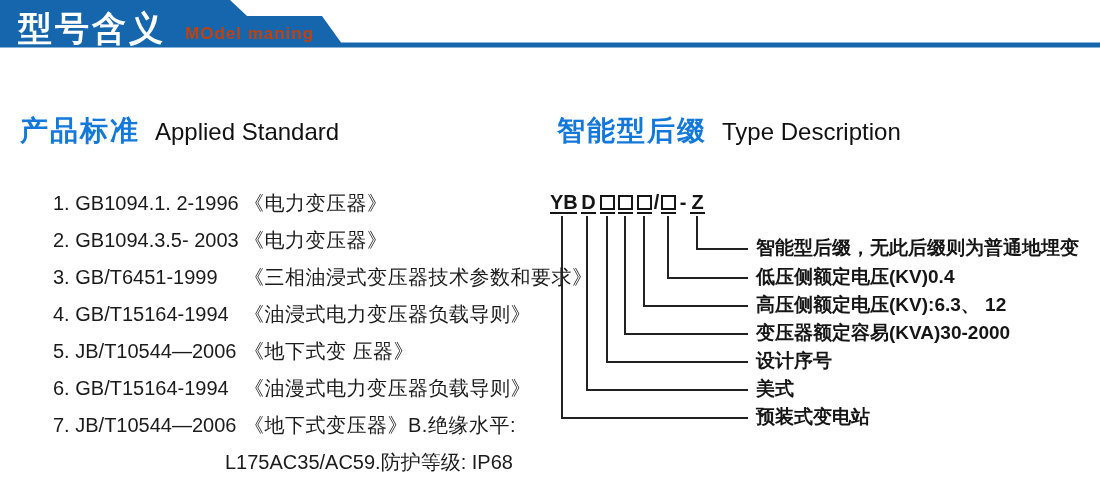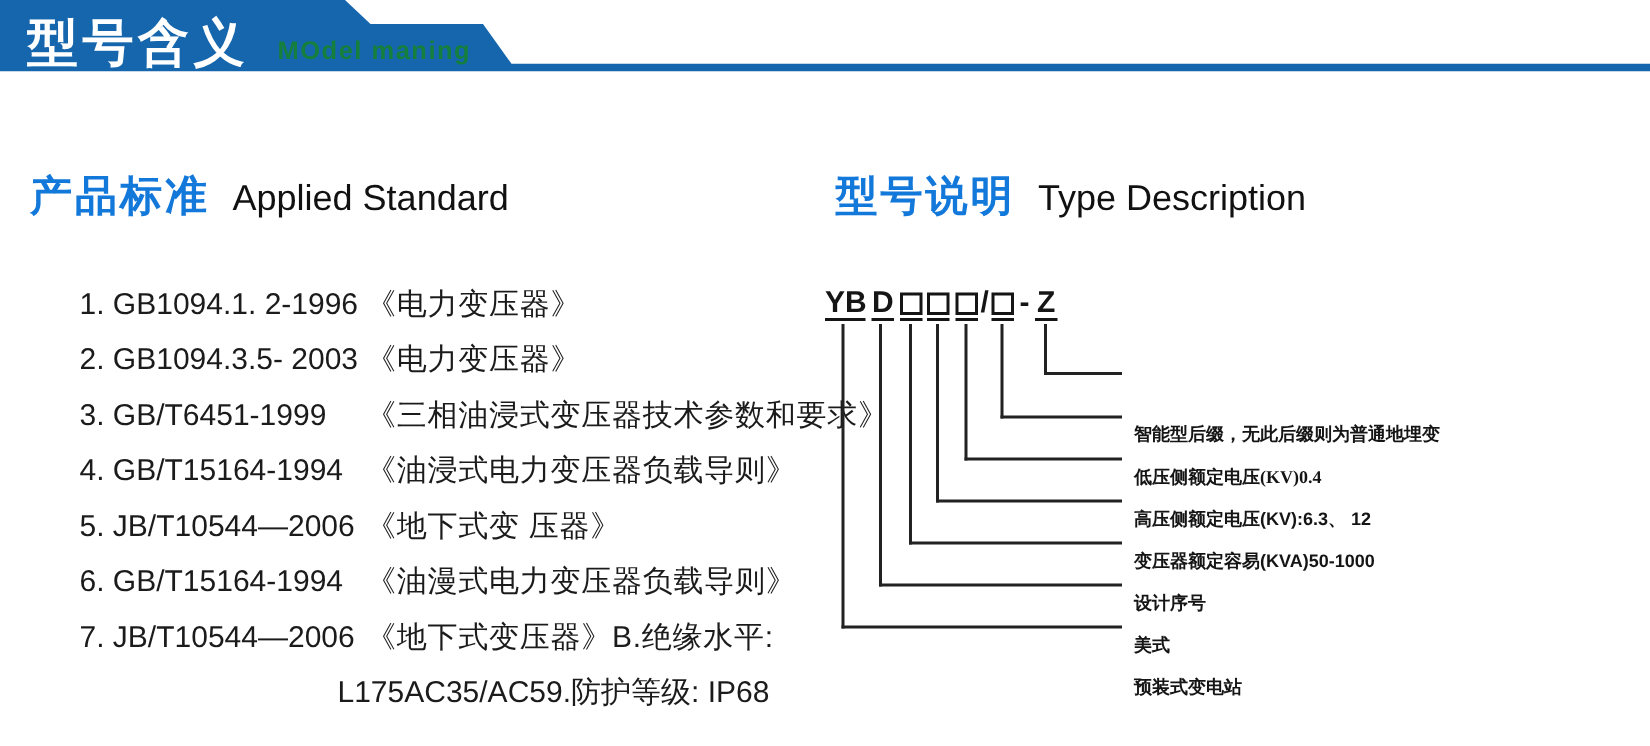--- a/index.html
+++ b/index.html
@@ -21,21 +21,21 @@
     position:absolute;left:0;top:0;width:1100px;height:48px;
     background:var(--header-blue);
     clip-path:polygon(0 0,230px 0,247px 16px,322px 16px,341px 42.5px,1100px 42.5px,1100px 47.5px,0 47.5px);
   }
   .banner-title-cn{
     position:absolute;left:18px;top:6px;
     font-size:34px;font-weight:bold;color:#fff;letter-spacing:3px;
   }
   .banner-title-en{
     position:absolute;left:185px;top:24px;
-    font-size:17px;font-weight:bold;color:#15803d;letter-spacing:1px;
+    font-size:17px;font-weight:bold;color:#c2410c;letter-spacing:1px;
   }
   
   .sec-heading{position:absolute;display:flex;align-items:baseline;gap:15px;}
   .sec-heading .cn{font-size:28px;font-weight:bold;color:var(--heading-blue);letter-spacing:2px;}
   .sec-heading .en{font-size:24px;color:#111;}
   .heading-left{left:20px;top:112px;}
   .heading-right{left:557px;top:112px;}
   
   .std-list{position:absolute;left:17px;top:185px;width:540px;font-size:20px;}
   .std-row{display:flex;height:37px;line-height:37px;white-space:nowrap;margin-left:36px;}
@@ -63,40 +63,40 @@
   
   .conn{position:absolute;border-left:2px solid #222;border-bottom:2px solid #222;}
   .c1{left:561px;top:216px;width:185px;height:201px;}
   .c2{left:586px;top:216px;width:160px;height:173px;}
   .c3{left:606px;top:216px;width:140px;height:145px;}
   .c4{left:624px;top:216px;width:122px;height:117px;}
   .c5{left:643px;top:216px;width:103px;height:89px;}
   .c6{left:667px;top:216px;width:79px;height:61px;}
   .c7{left:696px;top:216px;width:50px;height:32px;}
   
-  .diag-label{position:absolute;left:756px;font-size:12px;font-weight:bold;line-height:24px;white-space:nowrap;color:#151515;margin-top:41px;}
-  .l1{top:236px;} .l2{top:265px;font-family:Liberation Serif, serif;} .l3{top:293px;} .l4{top:321px;}
+  .diag-label{position:absolute;left:756px;font-size:19px;font-weight:bold;line-height:24px;white-space:nowrap;color:#151515;}
+  .l1{top:236px;} .l2{top:265px;} .l3{top:293px;} .l4{top:321px;}
   .l5{top:349px;} .l6{top:377px;} .l7{top:405px;}
 </style>
 </head>
 <body>
 
 <div class="page">
 
   <div class="banner"></div>
   <div class="banner-title-cn">型号含义</div>
   <div class="banner-title-en">MOdel maning</div>
 
   <div class="sec-heading heading-left">
     <span class="cn">产品标准</span>
     <span class="en">Applied Standard</span>
   </div>
 
   <div class="sec-heading heading-right">
-    <span class="cn">型号说明</span>
+    <span class="cn">智能型后缀</span>
     <span class="en">Type Description</span>
   </div>
 
   <div class="std-list">
     <div class="std-row">
       <span class="std-code">1. GB1094.1. 2-1996</span>
       <span class="std-title">《电力变压器》</span>
     </div>
     <div class="std-row">
       <span class="std-code">2. GB1094.3.5- 2003</span>
@@ -149,18 +149,18 @@
   <div class="conn c2"></div>
   <div class="conn c3"></div>
   <div class="conn c4"></div>
   <div class="conn c5"></div>
   <div class="conn c6"></div>
   <div class="conn c7"></div>
 
   <div class="diag-label l1">智能型后缀，无此后缀则为普通地埋变</div>
   <div class="diag-label l2">低压侧额定电压(KV)0.4</div>
   <div class="diag-label l3">高压侧额定电压(KV):6.3、 12</div>
-  <div class="diag-label l4">变压器额定容易(KVA)50-1000</div>
+  <div class="diag-label l4">变压器额定容易(KVA)30-2000</div>
   <div class="diag-label l5">设计序号</div>
   <div class="diag-label l6">美式</div>
   <div class="diag-label l7">预装式变电站</div>
 
 </div>
 
 </body></html>

